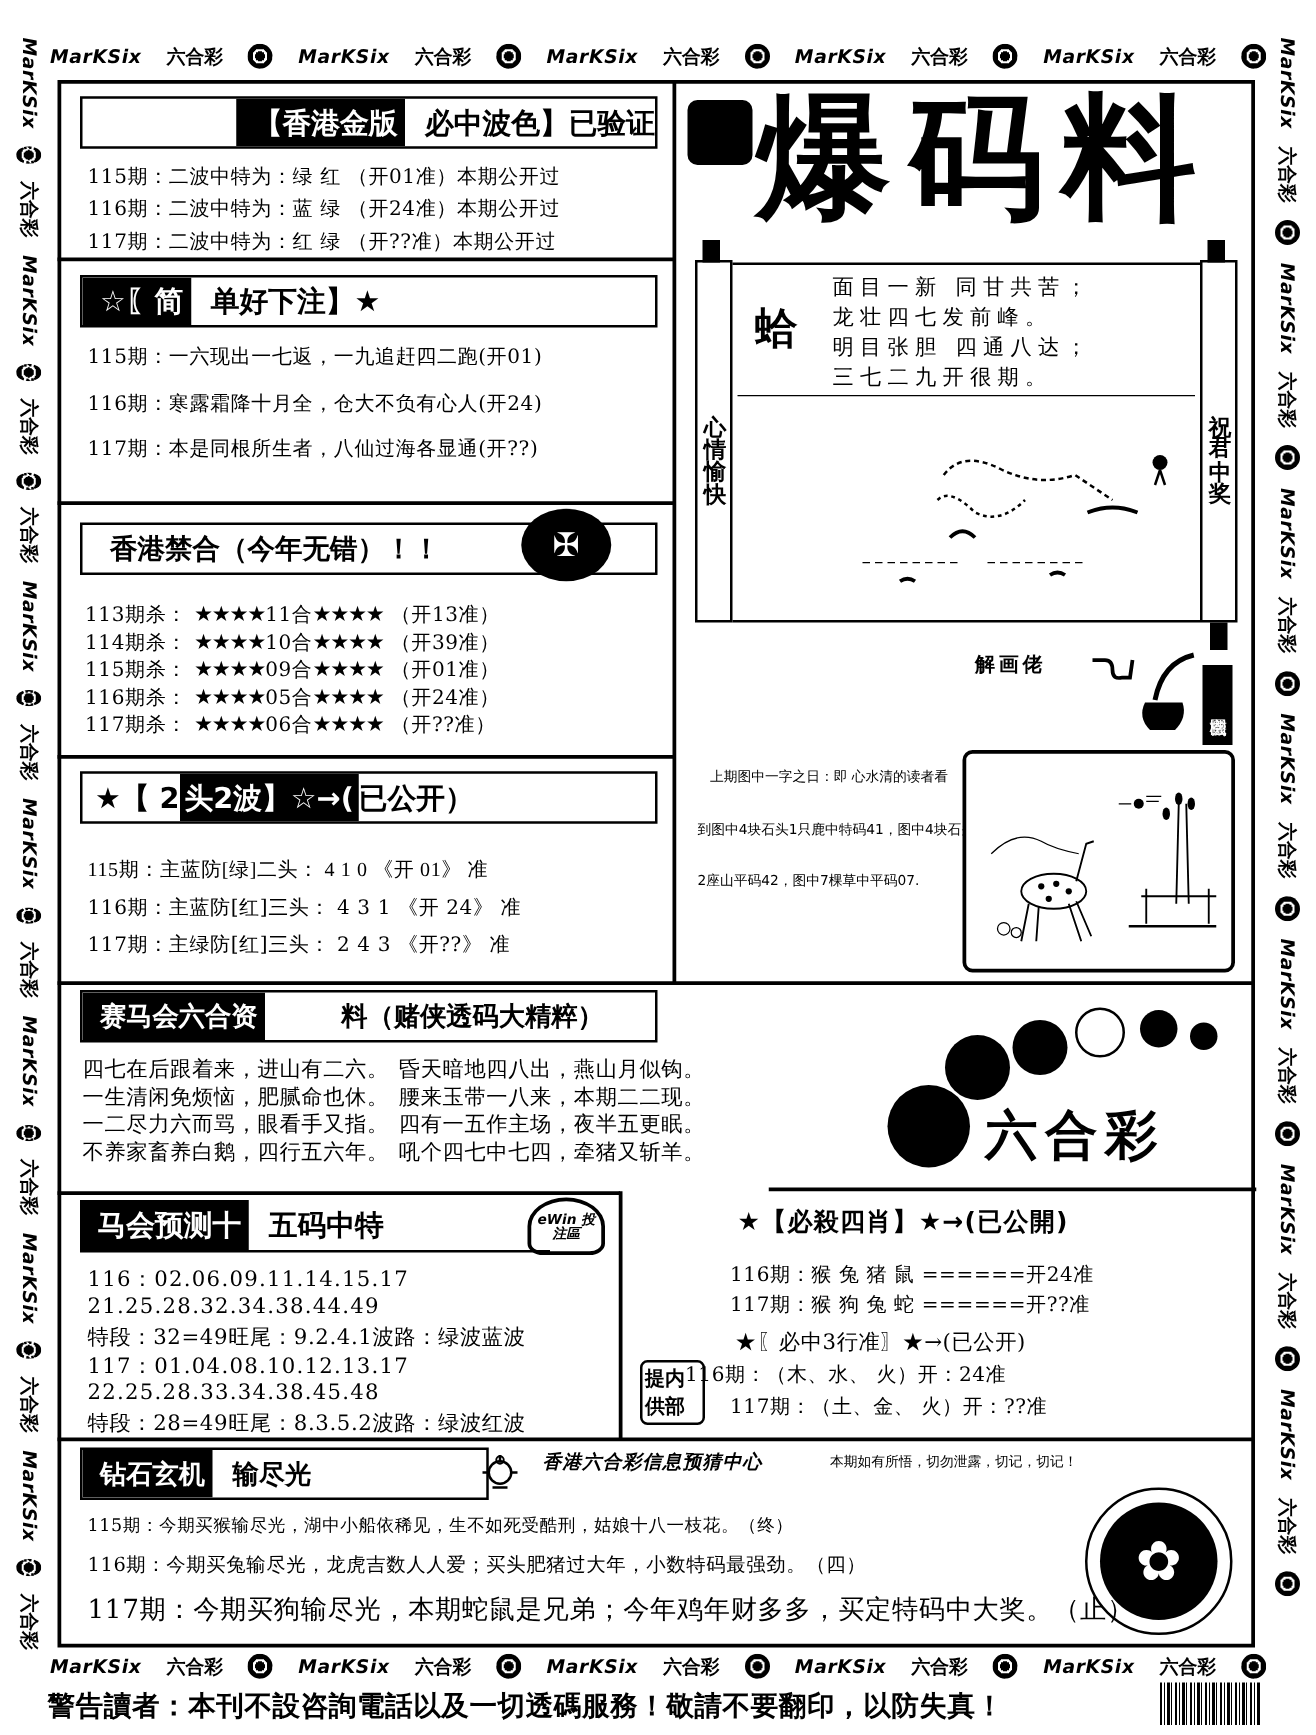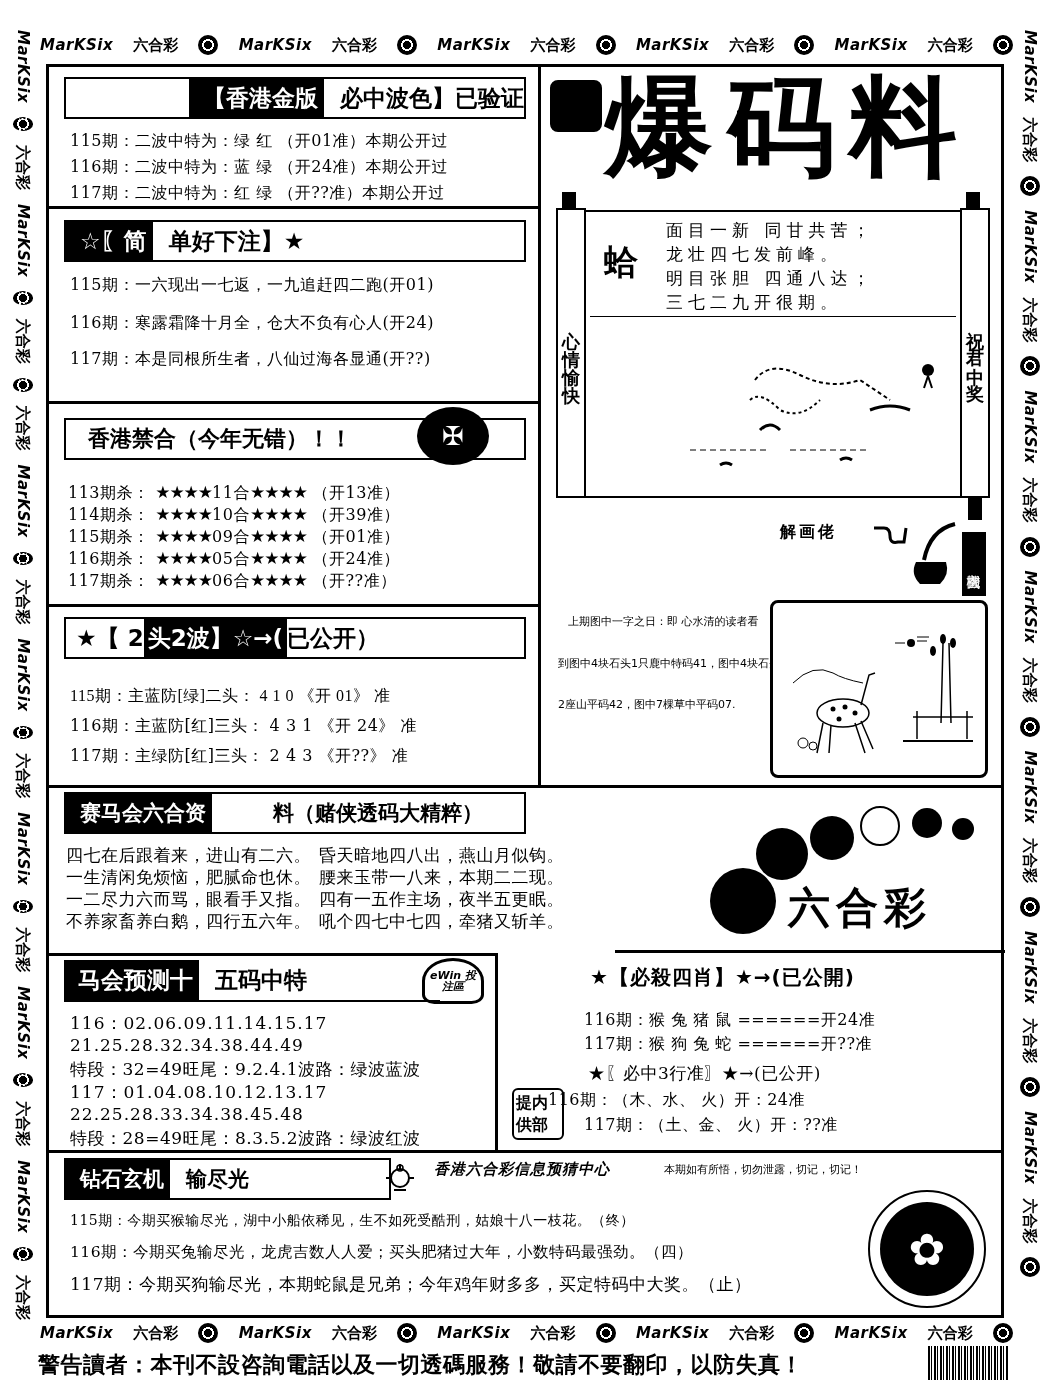--- a/index.html
+++ b/index.html
@@ -300,21 +300,21 @@
 </div>
 <svg style="position:absolute;left:380px;top:1160px;" width="40" height="40">
   <circle cx="20" cy="18" r="9" fill="none" stroke="#000" stroke-width="2"></circle>
   <path d="M20 4 v6 M6 18 h6 M28 18 h6 M14 30 h12" stroke="#000" stroke-width="2"></path>
   <circle cx="20" cy="8" r="3" fill="none" stroke="#000" stroke-width="1.5"></circle>
 </svg>
 <div style="position:absolute;left:434px;top:1160px;font-family:'DejaVu Sans',sans-serif;font-weight:bold;font-size:15px;font-style:italic;letter-spacing:1px;">香港六合彩信息预猜中心</div>
 <div style="position:absolute;left:664px;top:1162px;font-family:'DejaVu Sans',sans-serif;font-weight:normal;font-size:11px;">本期如有所悟，切勿泄露，切记，切记！</div>
 <div class="ln" style="left:70px;top:1212px;font-size:14px;">115期：今期买猴输尽光，湖中小船依稀见，生不如死受酷刑，姑娘十八一枝花。（终）</div>
 <div class="ln" style="left:70px;top:1242px;font-size:15.5px;">116期：今期买兔输尽光，龙虎吉数人人爱；买头肥猪过大年，小数特码最强劲。（四）</div>
-<div class="ln" style="left:70px;top:1273px;font-size:17px;">117期：今期买狗输尽光，本期蛇鼠是兄弟；今年鸡年财多多，买定特码中大奖。（止）</div>
+<div class="ln" style="left:70px;top:1273px;font-size:21px;">117期：今期买狗输尽光，本期蛇鼠是兄弟；今年鸡年财多多，买定特码中大奖。（止）</div>
 <div style="position:absolute;left:868px;top:1190px;width:118px;height:118px;border-radius:50%;border:2px solid #000;display:flex;align-items:center;justify-content:center;">
   <div style="width:94px;height:94px;border-radius:50%;background:#000;display:flex;align-items:center;justify-content:center;color:#fff;font-size:44px;">✿</div>
 </div>
 
 <div class="strip-h strip-bottom">
   <span class="mk">MarKSix</span>
   <span class="lh">六合彩</span>
   <span class="flower"></span>
   <span class="mk">MarKSix</span>
   <span class="lh">六合彩</span>

